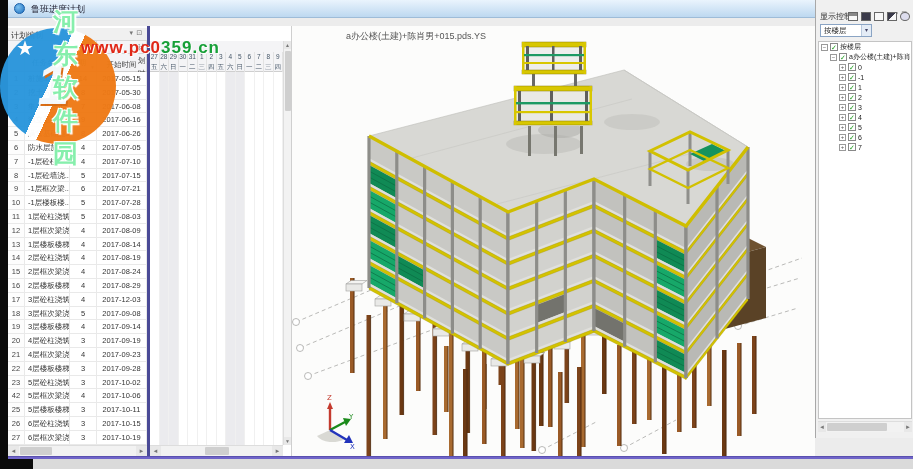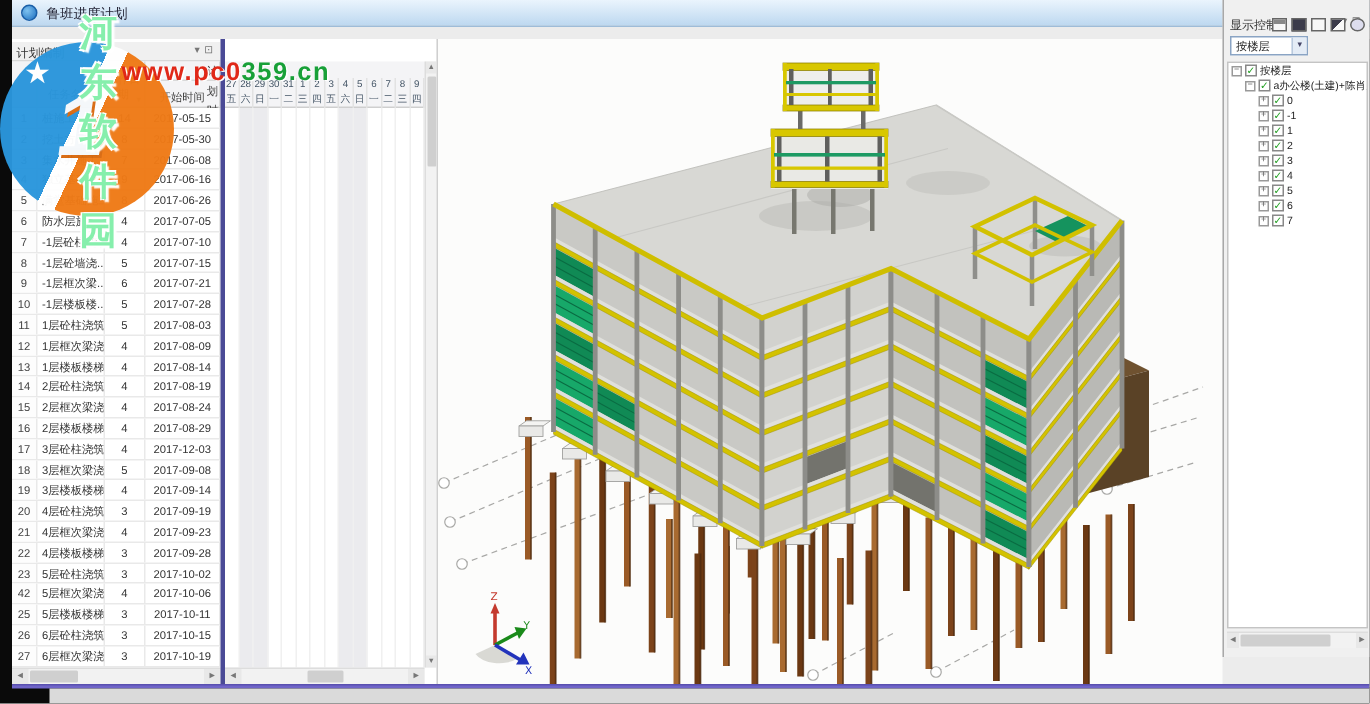--- a/index.html
+++ b/index.html
@@ -384,20 +384,21 @@
       <span class="arr" style="position:absolute;bottom:0;left:0;width:100%;">▼</span>
     </div>
     <div class="hscroll" style="left:0;top:419px;width:133px;">
       <span class="arr" style="left:0;">◄</span>
       <span class="thumb" style="left:55px;width:24px;"></span>
       <span class="arr" style="right:0;">►</span>
     </div>
   </div>
 
   <div id="viewport">
+    <div class="model-title">a办公楼(土建)+陈肖男+015.pds.YS</div>
     <svg id="scene" width="524" height="430" viewBox="0 0 524 430">
       <g id="gridlines">
           <line x1="8" y1="322" x2="150" y2="262" stroke="#a8a8a6" stroke-width="0.8" stroke-dasharray="4 3"></line>
           <circle cx="8" cy="322" r="3.5" fill="#fff" stroke="#a8a8a6" stroke-width="0.8"></circle>
           <line x1="4" y1="296" x2="140" y2="238" stroke="#a8a8a6" stroke-width="0.8" stroke-dasharray="4 3"></line>
           <circle cx="4" cy="296" r="3.5" fill="#fff" stroke="#a8a8a6" stroke-width="0.8"></circle>
           <line x1="16" y1="350" x2="172" y2="292" stroke="#a8a8a6" stroke-width="0.8" stroke-dasharray="4 3"></line>
           <circle cx="16" cy="350" r="3.5" fill="#fff" stroke="#a8a8a6" stroke-width="0.8"></circle>
           <line x1="470" y1="246" x2="510" y2="232" stroke="#a8a8a6" stroke-width="0.8" stroke-dasharray="4 3"></line>
           <circle cx="470" cy="246" r="3.5" fill="#fff" stroke="#a8a8a6" stroke-width="0.8"></circle>

